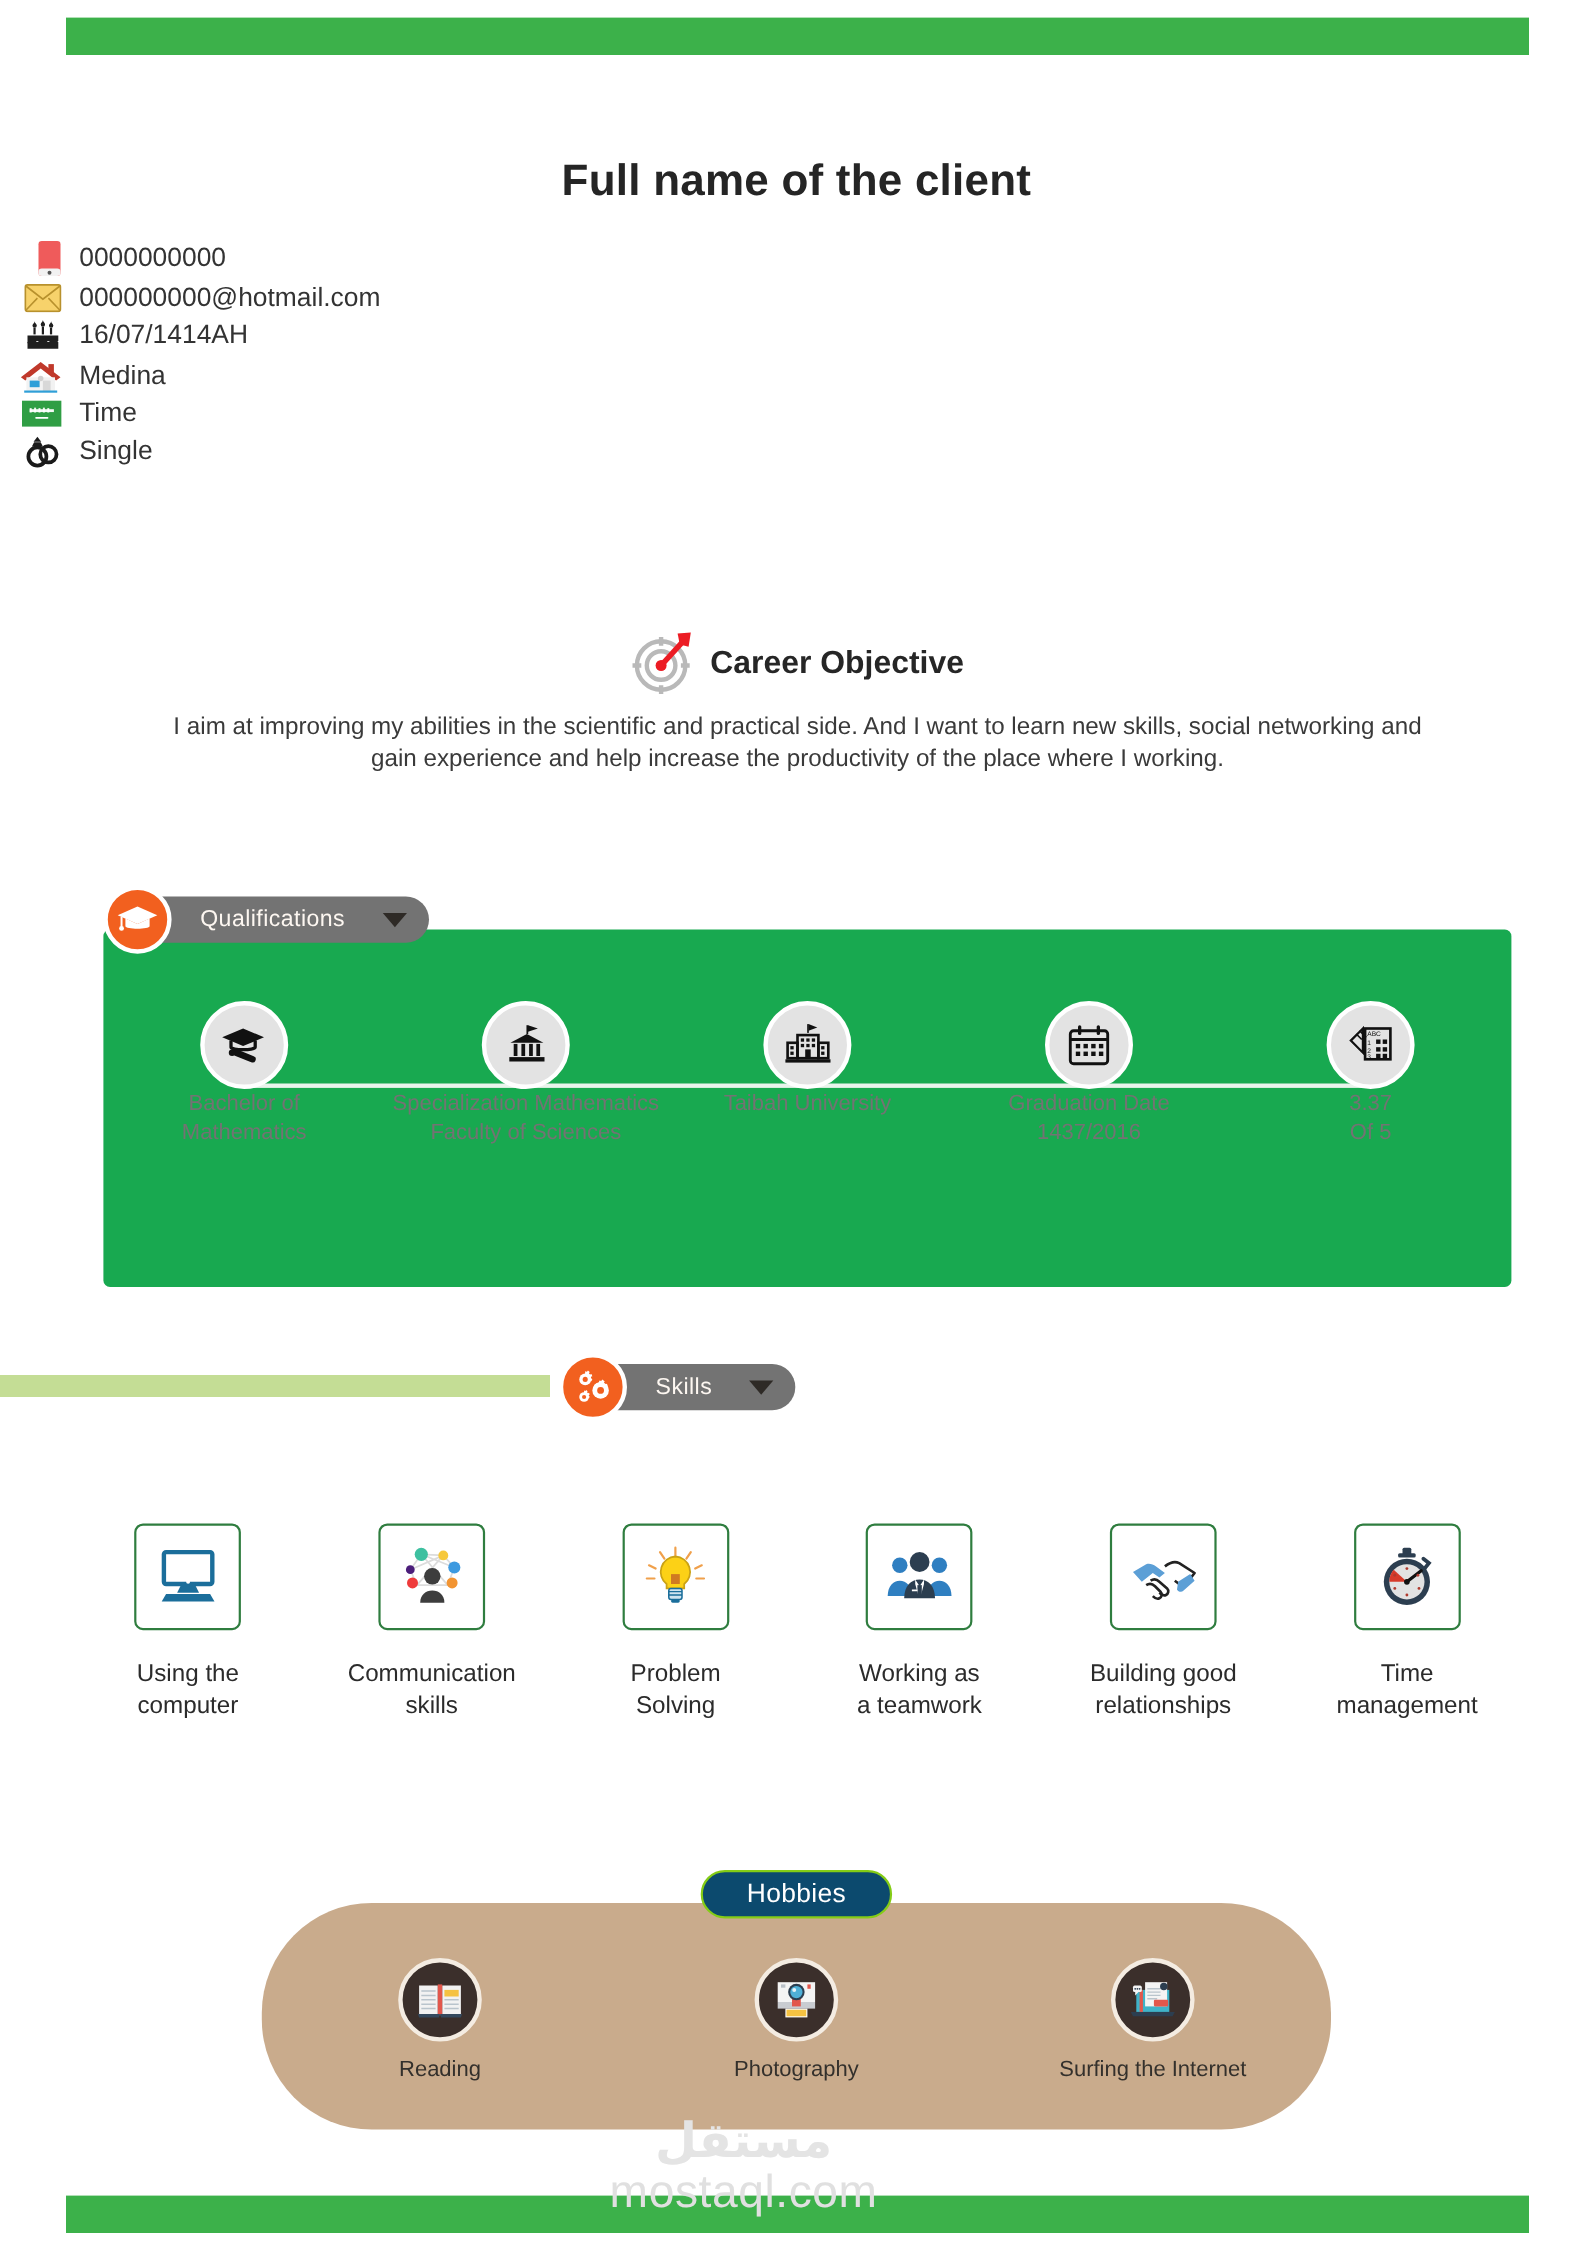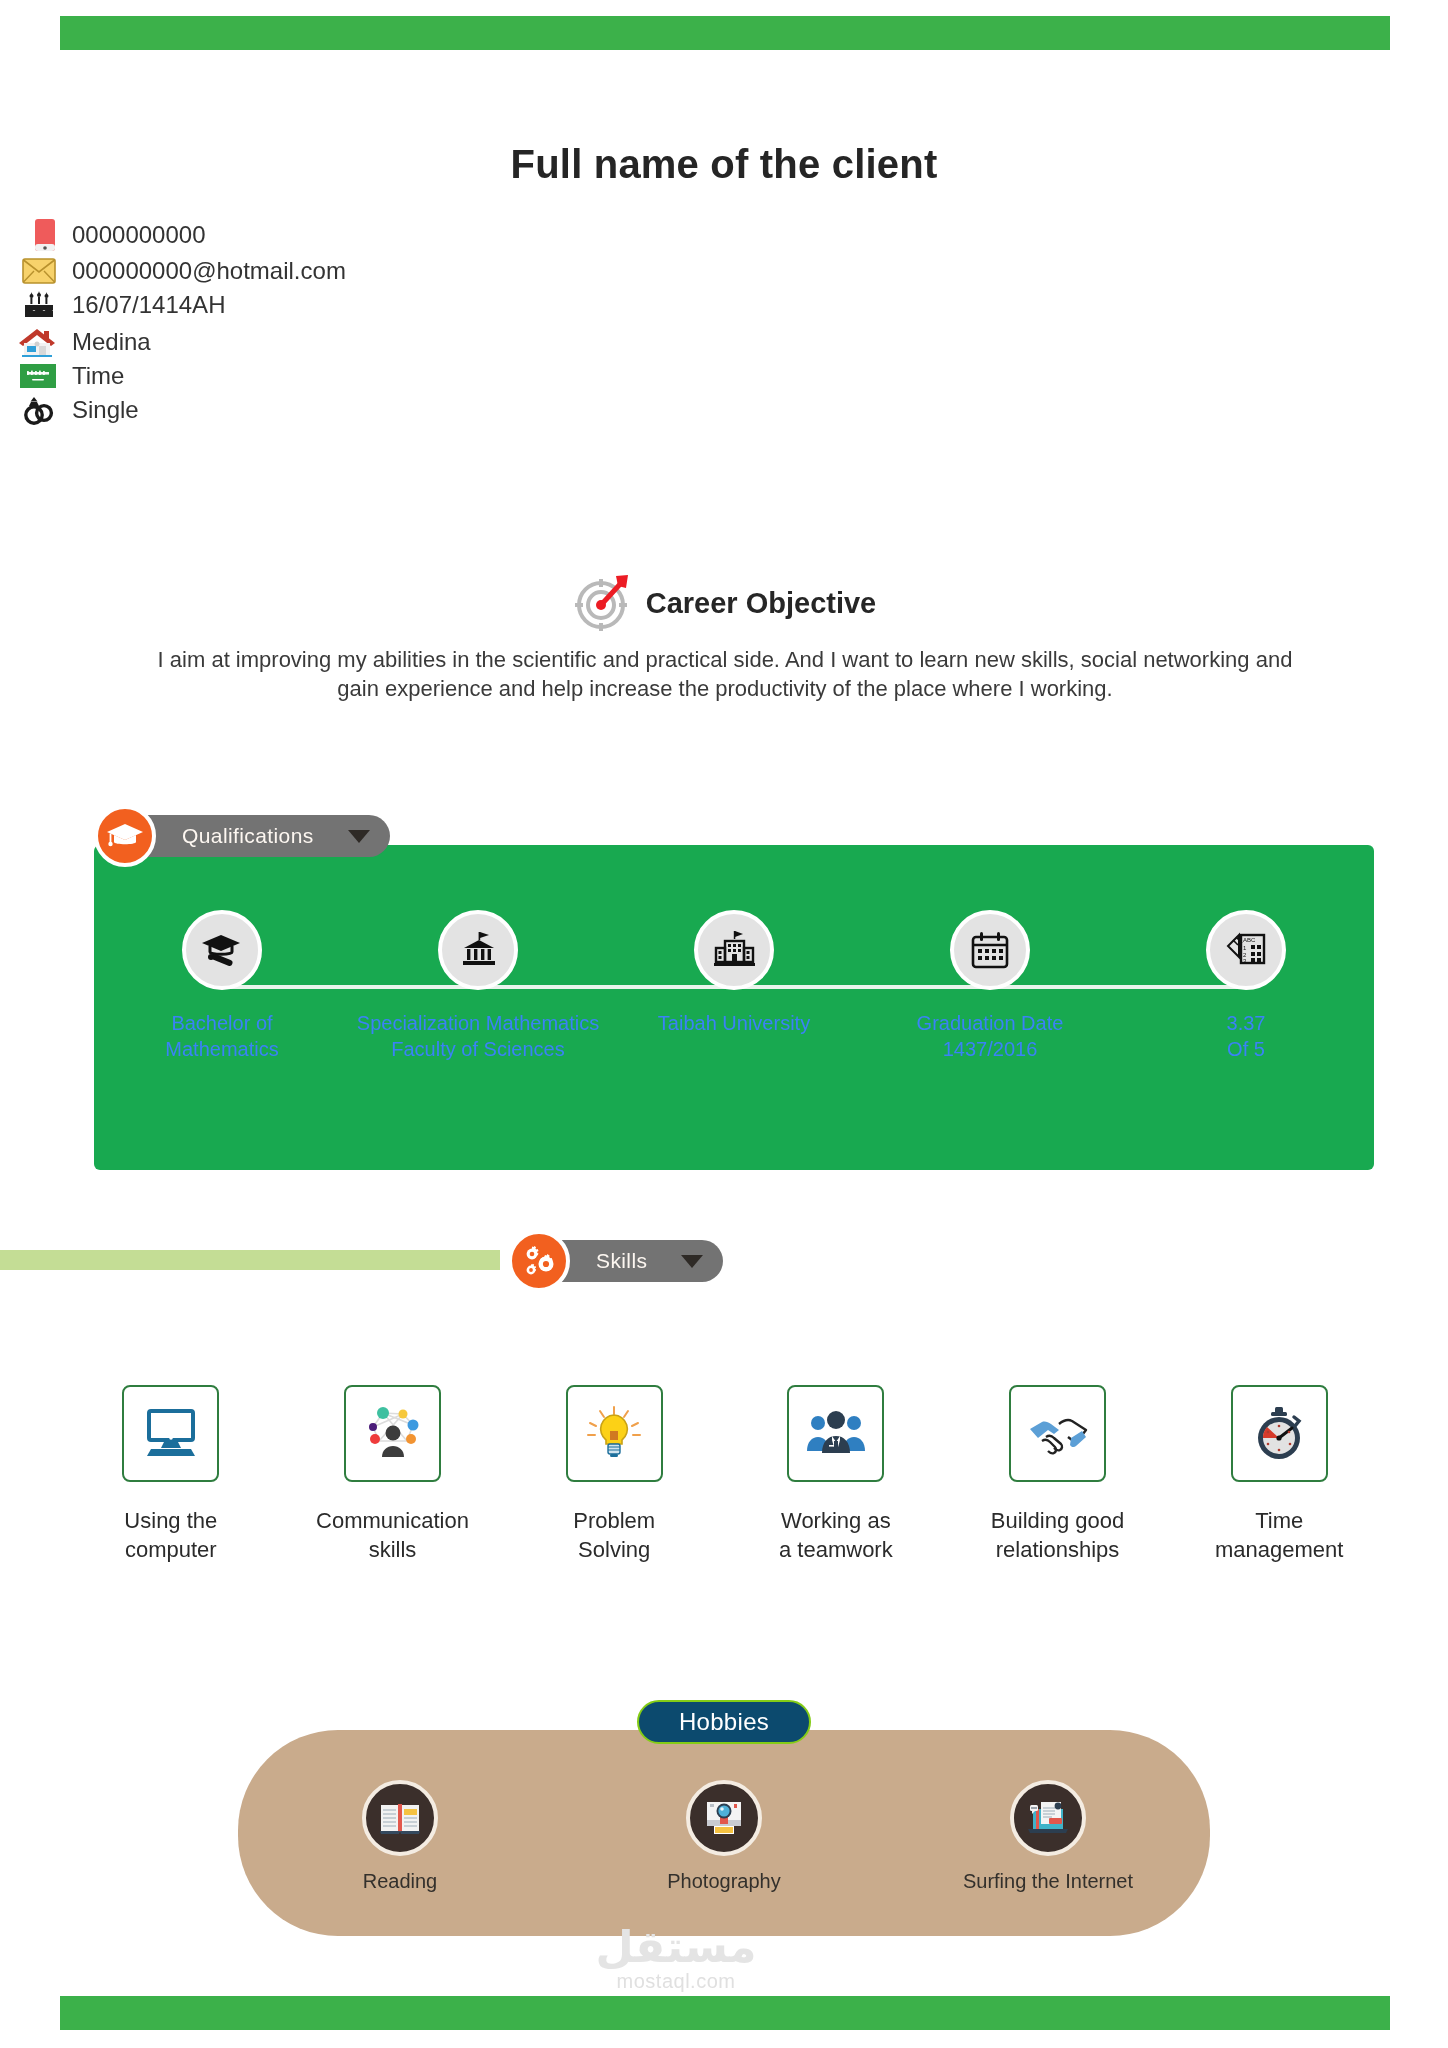--- a/index.html
+++ b/index.html
@@ -77,22 +77,22 @@
     position:absolute;left:94px;top:910px;width:1280px;
     display:flex;z-index:2;
   }
   .qitem{flex:1;display:flex;flex-direction:column;align-items:center;}
   .qcircle{
     width:80px;height:80px;border-radius:50%;background:#e3e3e3;
     border:4px solid #ffffff;box-sizing:border-box;
     display:flex;align-items:center;justify-content:center;
   }
   .qlabel{
-    margin-top:20px;text-align:center;font-size:20px;line-height:1.3;
-    color:#3b82f6;white-space:pre-line;
+    text-align:center;font-size:20px;line-height:1.3;
+    color:#737373;white-space:pre-line;
   }
 
   
   .skills-rail{
     position:absolute;left:0;top:1250px;width:500px;height:20px;
     background:#c4dd95;
   }
   .skill-grid{
     position:absolute;left:60px;top:1385px;width:1330px;
     display:flex;
@@ -134,21 +134,21 @@
   }
   .hlabel{margin-top:14px;font-size:20px;color:#33302c;text-align:center;}
 
   
   .wm{
     position:absolute;left:0;top:1925px;width:1352px;
     display:flex;flex-direction:column;align-items:center;gap:2px;
     z-index:6;
   }
   .wm-ar{font-size:44px;color:#e4e4e4;font-weight:700;line-height:1;}
-  .wm-en{font-size:20px;color:#e0e0e0;line-height:1;letter-spacing:.5px;}
+  .wm-en{font-size:42px;color:#e0e0e0;line-height:1;letter-spacing:.5px;}
 </style>
 </head>
 <body>
 
 <div class="page">
 
   <div class="bar bar-top"></div>
 
   <div class="name">Full name of the client</div>
 

